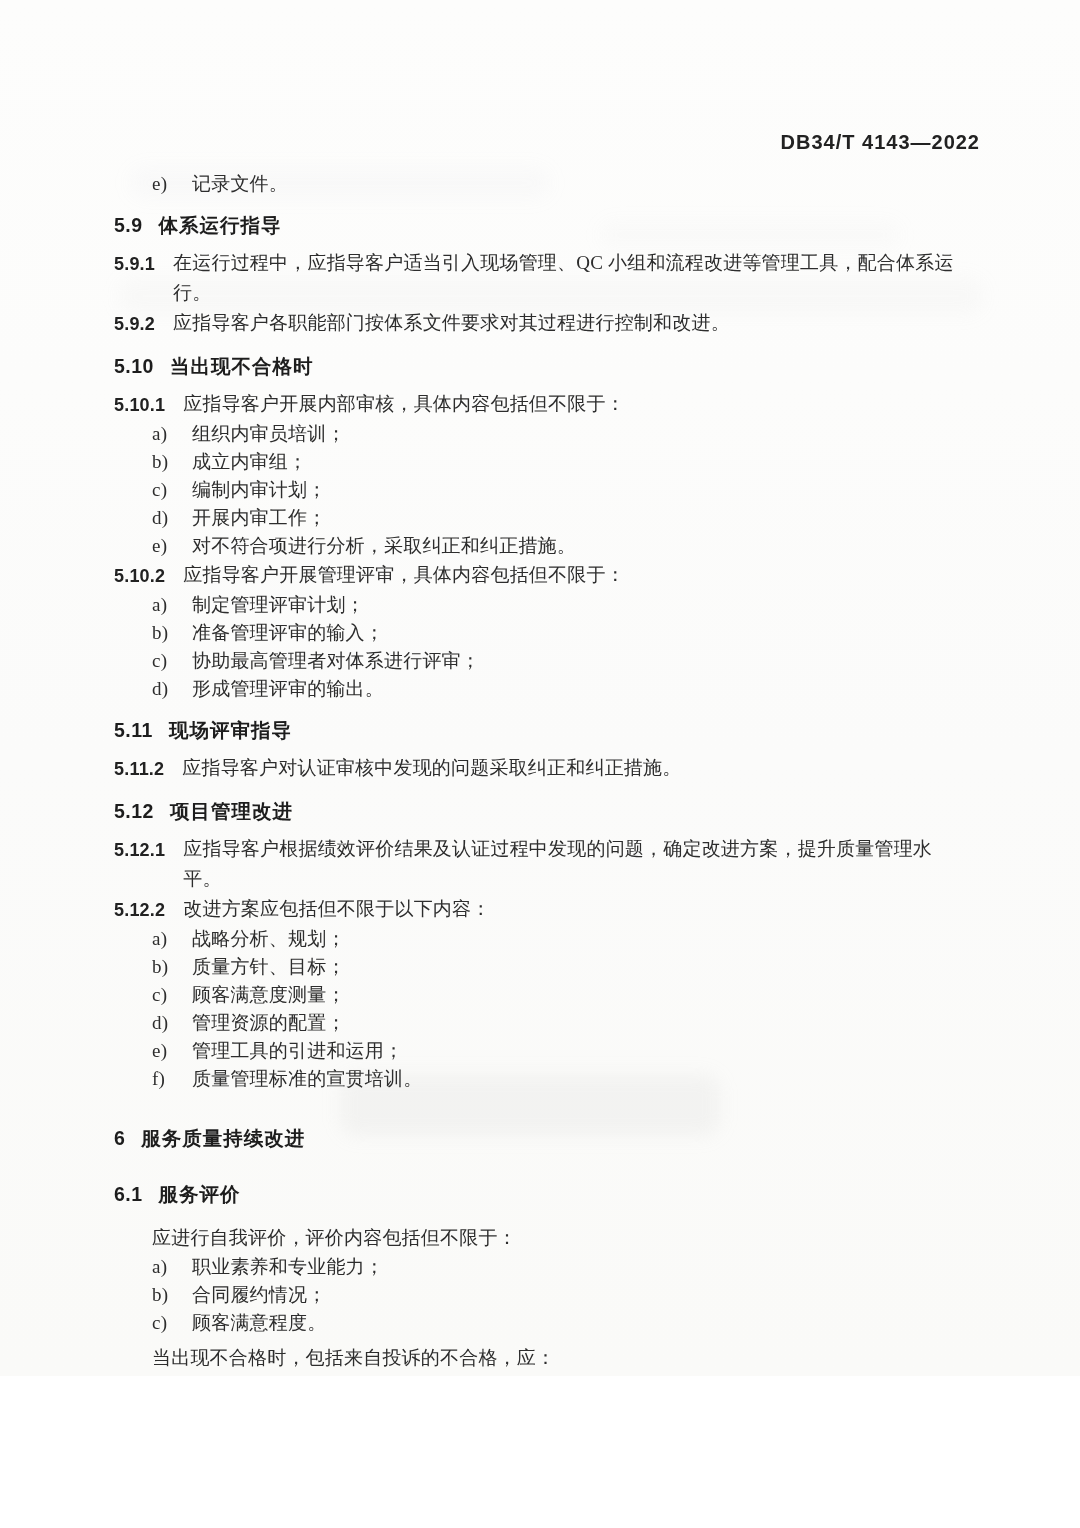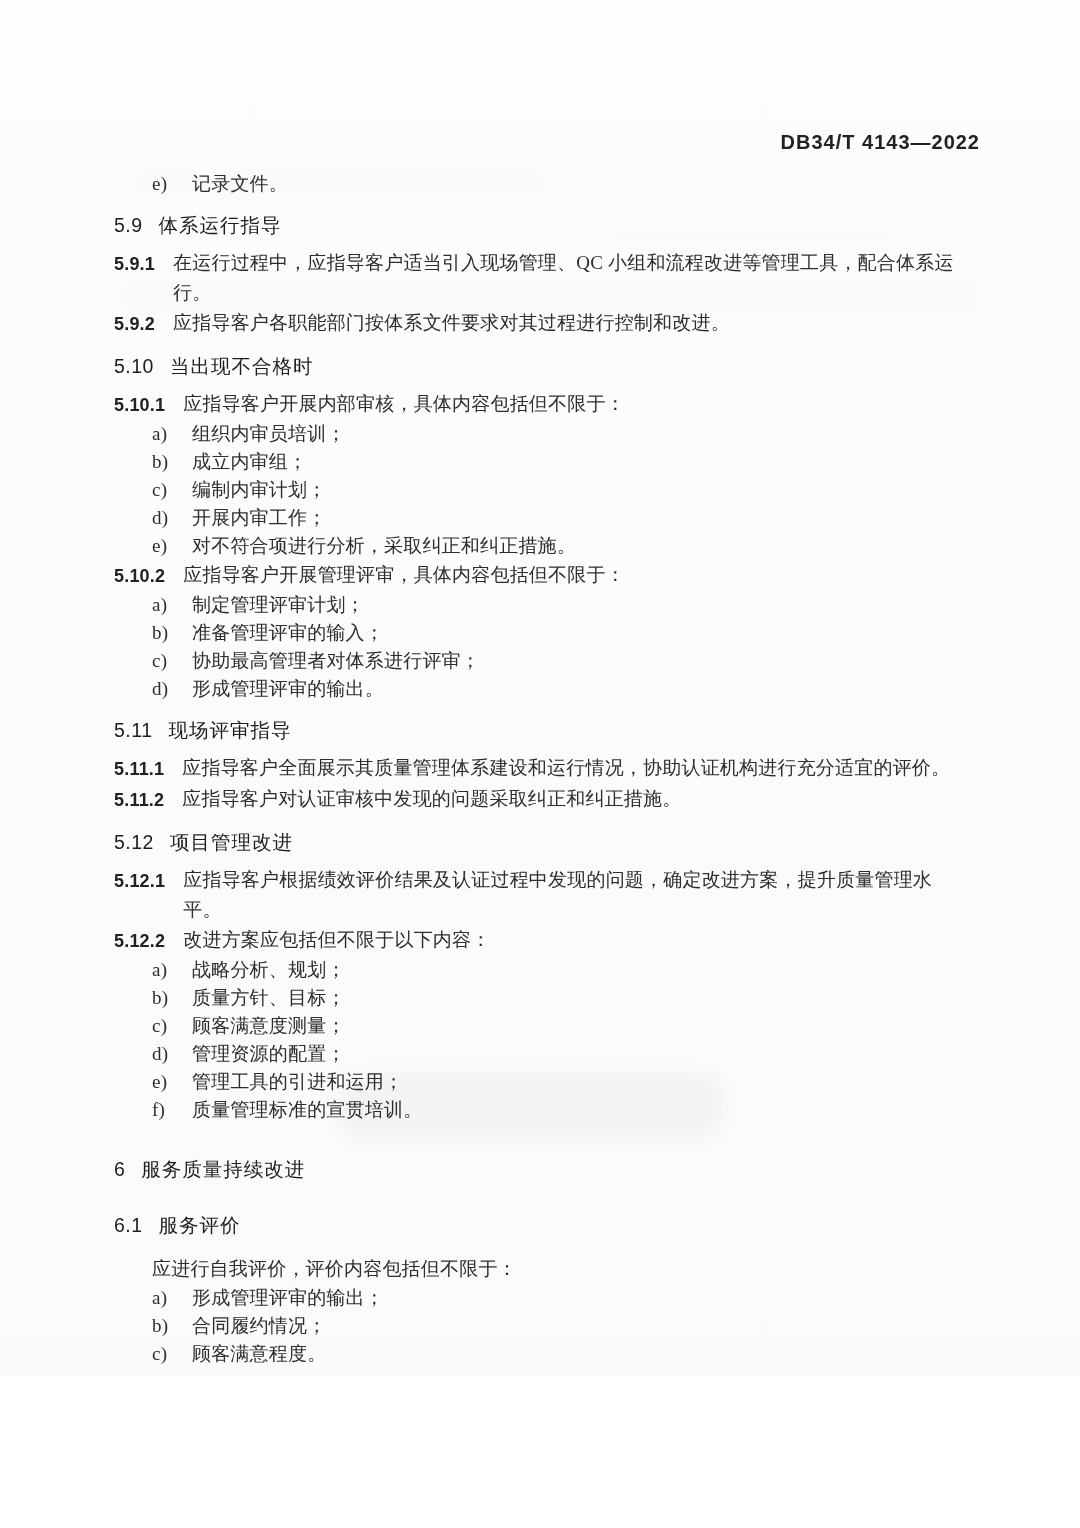--- a/index.html
+++ b/index.html
@@ -39,21 +39,21 @@
   .clause{line-height:30px;display:flex;}
   .clause .num{
     font-family:"Liberation Sans","DejaVu Sans",sans-serif;
     font-weight:600;font-size:18px;color:#222;
     white-space:nowrap;margin-right:18px;padding-top:1px;
   }
   .clause .txt{flex:1;}
   .heading,.chapter{
     display:flex;line-height:28px;
     font-family:"Liberation Sans","DejaVu Sans",sans-serif;
-    font-weight:400;font-size:19.5px;color:#1d1d1d;letter-spacing:1px;text-align:center;
+    font-weight:700;font-size:19.5px;color:#1d1d1d;letter-spacing:1px;text-align:center;
   }
   .heading{margin-top:13px;margin-bottom:9px;}
   .heading .num,.chapter .num{margin-right:16px;letter-spacing:0.5px;}
   .chapter{margin-top:31px;margin-bottom:15px;}
   .paragraph{line-height:30px;margin-top:6px;padding-left:38px;}
   .page-number{
     position:absolute;left:944px;top:1402px;
     font-size:16px;color:#4a4a4a;
     font-family:"Liberation Serif","DejaVu Serif",serif;
   }
@@ -122,24 +122,20 @@
     <span class="lbl">c)</span><span class="txt">协助最高管理者对体系进行评审；</span>
   </div>
       <div class="block letter">
     <span class="lbl">d)</span><span class="txt">形成管理评审的输出。</span>
   </div>
       <div class="block heading">
     <span class="num">5.11</span>
     <span class="title">现场评审指导</span>
   </div>
       <div class="block clause">
-    <span class="num">5.11.1</span>
-    <span class="txt">应指导客户全面展示其质量管理体系建设和运行情况，协助认证机构进行充分适宜的评价。</span>
-  </div>
-      <div class="block clause">
     <span class="num">5.11.2</span>
     <span class="txt">应指导客户对认证审核中发现的问题采取纠正和纠正措施。</span>
   </div>
       <div class="block heading">
     <span class="num">5.12</span>
     <span class="title">项目管理改进</span>
   </div>
       <div class="block clause">
     <span class="num">5.12.1</span>
     <span class="txt">应指导客户根据绩效评价结果及认证过程中发现的问题，确定改进方案，提升质量管理水平。</span>
@@ -171,21 +167,21 @@
     <span class="title">服务质量持续改进</span>
   </div>
       <div class="block heading">
     <span class="num">6.1</span>
     <span class="title">服务评价</span>
   </div>
       <div class="block paragraph">
     <span class="txt">应进行自我评价，评价内容包括但不限于：</span>
   </div>
       <div class="block letter">
-    <span class="lbl">a)</span><span class="txt">形成管理评审的输出；</span>
+    <span class="lbl">a)</span><span class="txt">职业素养和专业能力；</span>
   </div>
       <div class="block letter">
     <span class="lbl">b)</span><span class="txt">合同履约情况；</span>
   </div>
       <div class="block letter">
     <span class="lbl">c)</span><span class="txt">顾客满意程度。</span>
   </div>
       <div class="block paragraph">
     <span class="txt">当出现不合格时，包括来自投诉的不合格，应：</span>
   </div>

